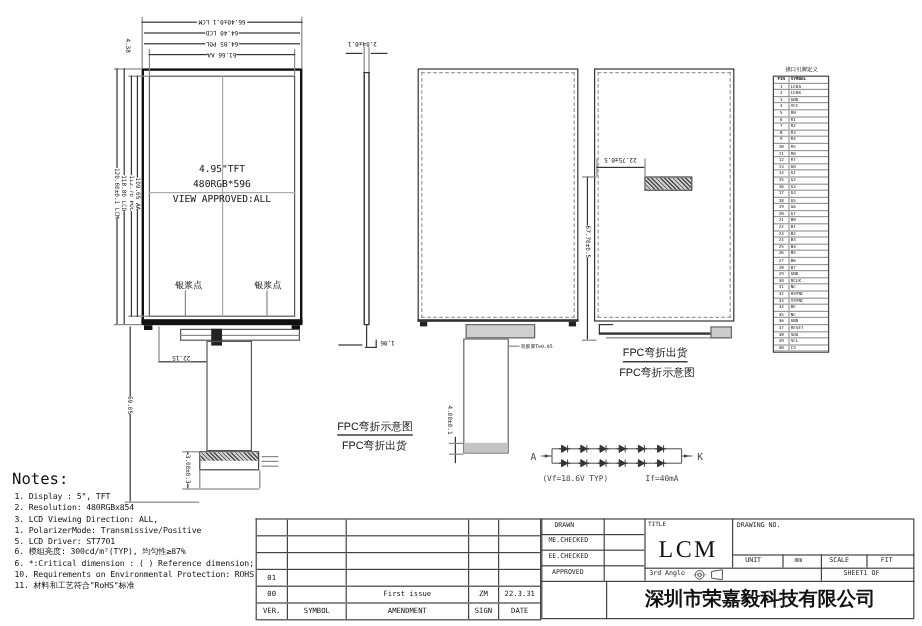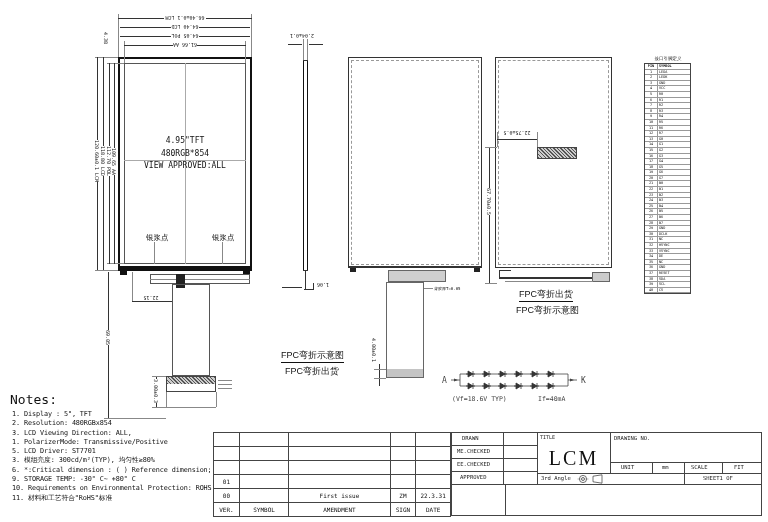--- a/index.html
+++ b/index.html
@@ -34,21 +34,21 @@
 
 <div id="sheet">
 
   <div class="box" style="left:118px;top:57px;width:134px;height:213px;border:2px solid #111"></div>
   <div class="box" style="left:124px;top:63px;width:122px;height:201px;border:1px solid #555"></div>
   <div class="vl" style="left:185px;top:63px;height:201px;background:#aaa"></div>
   <div class="hl" style="left:124px;top:160px;width:122px;background:#aaa"></div>
 
   <div class="abs" style="left:130px;top:135px;width:110px;text-align:center;font:8px/12.5px 'DejaVu Sans Mono',monospace">
     <div>4.95"TFT</div>
-    <div>480RGB*854</div>
+    <div>480RGB*596</div>
     <div>VIEW APPROVED:ALL</div>
   </div>
 
   <div class="lbl" style="left:146px;top:232px;font-size:7.5px">银浆点</div>
   <div class="lbl" style="left:212px;top:232px;font-size:7.5px">银浆点</div>
   <div class="vl g" style="left:154px;top:242px;height:22px"></div>
   <div class="vl g" style="left:222px;top:242px;height:22px"></div>
 
   <div class="abs" style="left:118px;top:266px;width:134px;height:5px;background:#111"></div>
   <div class="abs" style="left:120px;top:271px;width:7px;height:4px;background:#111"></div>
@@ -360,23 +360,22 @@
   </div>
 
   <div class="abs" style="left:10px;top:392px;font:13px/15px 'DejaVu Sans Mono',monospace">Notes:</div>
   <div class="abs" style="left:12px;top:410px;width:210px">
 
   <div class="note-item">1.  Display : 5",  TFT</div>
       <div class="note-item">2.  Resolution: 480RGBx854</div>
       <div class="note-item">3.  LCD Viewing Direction: ALL,</div>
       <div class="note-item">1.  PolarizerMode: Transmissive/Positive</div>
       <div class="note-item">5.  LCD Driver: ST7701</div>
-      <div class="note-item">3.  模组亮度: 300cd/m²(TYP), 均匀性≥80%</div>
+      <div class="note-item">6.  模组亮度: 300cd/m²(TYP), 均匀性≥87%</div>
       <div class="note-item">6.  *:Critical dimension : ( ) Reference dimension;</div>
-      <div class="note-item">9.  STORAGE TEMP: -30° C~ +80° C</div>
       <div class="note-item">10. Requirements on Environmental Protection: ROHS</div>
       <div class="note-item">11. 材料和工艺符合"RoHS"标准</div>
     </div>
 
   <div class="box" style="left:213px;top:432px;width:238px;border:1px solid #444;border-bottom:none;background:#fff">
 
   <div class="rrow">
       <div class="cell" style="width:26px"></div>
       <div class="cell" style="width:50px"></div>
       <div class="cell" style="width:102px"></div>
@@ -451,14 +450,15 @@
   <div class="tbl-lab" style="left:734px;top:464px">FIT</div>
   <div class="tbl-lab" style="left:541px;top:475px">3rd Angle</div>
   <svg class="abs" style="left:577px;top:474px" width="28" height="10" viewBox="0 0 28 10">
     <circle cx="6" cy="5" r="3.6" fill="none" stroke="#333" stroke-width="0.7"></circle>
     <circle cx="6" cy="5" r="1.5" fill="none" stroke="#333" stroke-width="0.7"></circle>
     <line x1="0.5" y1="5" x2="12" y2="5" stroke="#666" stroke-width="0.5" stroke-dasharray="2,1"></line>
     <path d="M16,2.2 L25,0.8 V9.2 L16,7.8 Z" fill="none" stroke="#333" stroke-width="0.7"></path>
   </svg>
   <div class="tbl-lab" style="left:703px;top:475px">SHEET1  OF</div>
 
+  <div class="abs" style="left:505px;top:488px;width:257px;text-align:center;font:bold 16px/24px 'Liberation Sans','DejaVu Sans',sans-serif">深圳市荣嘉毅科技有限公司</div>
 
 </div>
 
 </body></html>

